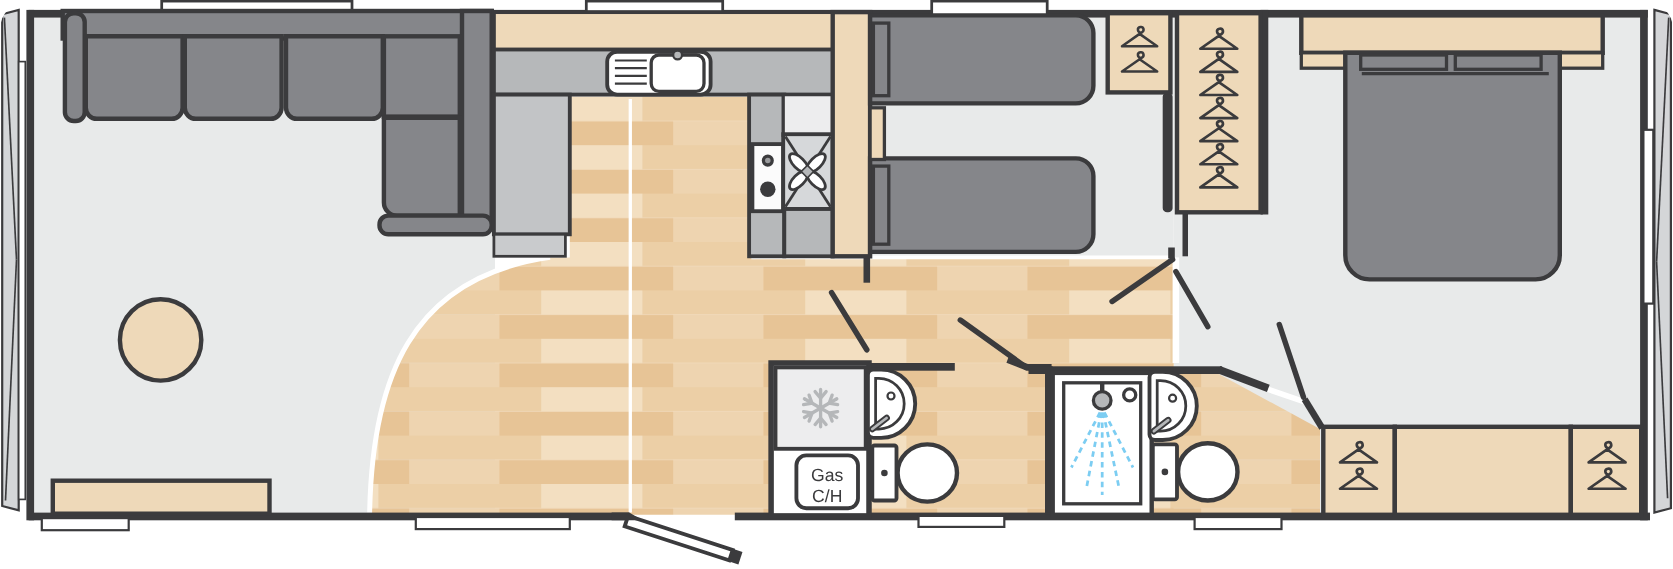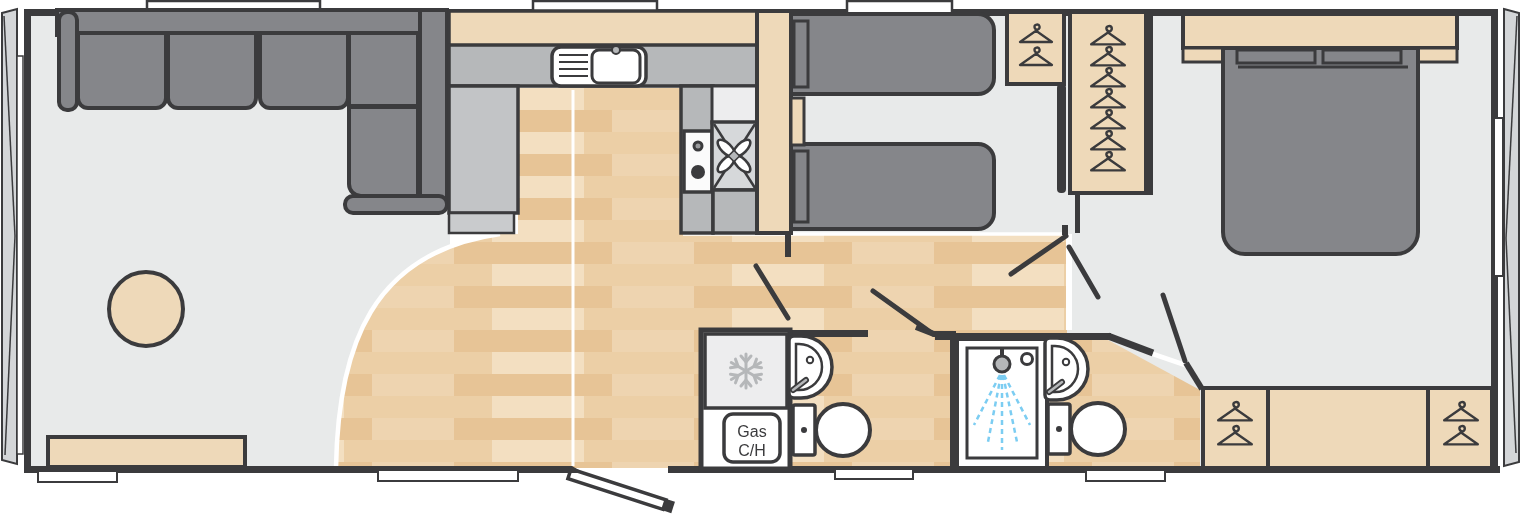--- a/index.html
+++ b/index.html
@@ -1,17 +1,17 @@
 <!DOCTYPE html>
 <html style="--wall: #3b3b3d; --carpet: #e8eaea; --wood_base: #eccfa6; --wood_stripe: #e7c496; --wood_light: #f3dfc1; --furniture_tan: #eed9b9; --table_tan: #ecdcc0; --chair_tan: #f2e4ca; --unit_gray: #b6b8ba; --unit_gray2: #c2c4c6; --upholstery_gray: #85868a; --fridge_gray: #ededee; --oven_gray: #d6d8da; --snowflake_gray: #b5b7b9; --spray_blue: #7ccdf2; --glazing_gray: #d4d6d8;"><head>
 <meta charset="utf-8">
 <style>
   html,body{margin:0;padding:0;background:#fff;}
   #stage{position:relative;width:1521px;height:517px;background:#fff;overflow:hidden;
-         font-family:"Liberation Sans",sans-serif;}
+         font-family:"Liberation Sans",sans-serif;border-radius:27px;}
   svg{position:absolute;left:0;top:0;}
   .wallf{fill:var(--wall);stroke:none}
   .wln{stroke:var(--wall);fill:none}
   .carpet{fill:var(--carpet);stroke:none}
   .wood{fill:url(#planks);stroke:none}
   .wb{fill:var(--wood_base)} .ws{fill:var(--wood_stripe)} .wlt{fill:var(--wood_light)}
   .tan{fill:var(--furniture_tan);stroke:var(--wall)}
   .gray{fill:var(--unit_gray);stroke:var(--wall)}
   .gray2{fill:var(--unit_gray2);stroke:var(--wall)}
   .uph{fill:var(--upholstery_gray);stroke:var(--wall)}

